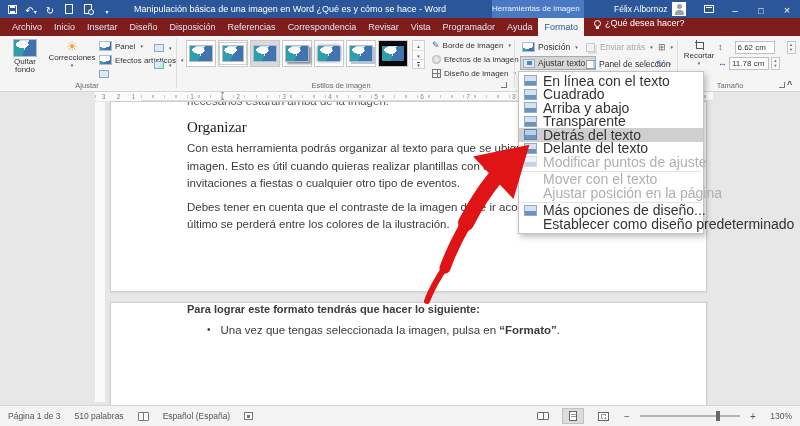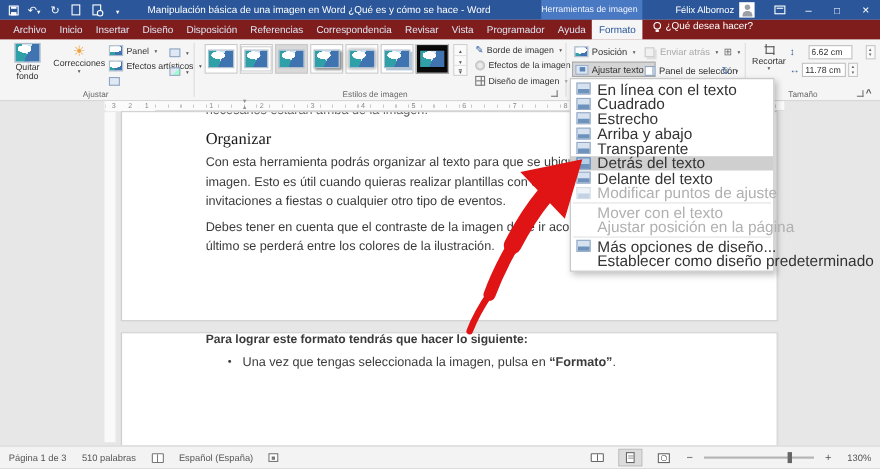--- a/index.html
+++ b/index.html
@@ -439,24 +439,20 @@
   <div class="mi">
       <span class="wic"></span>
       <span>En línea con el texto</span>
     </div>
       <div class="mi">
       <span class="wic"></span>
       <span>Cuadrado</span>
     </div>
       <div class="mi">
       <span class="wic"></span>
-      <span>Estrecho</span>
-    </div>
-      <div class="mi">
-      <span class="wic"></span>
       <span>Arriba y abajo</span>
     </div>
       <div class="mi">
       <span class="wic"></span>
       <span>Transparente</span>
     </div>
       <div class="mi selected">
       <span class="wic"></span>
       <span>Detrás del texto</span>
     </div>

